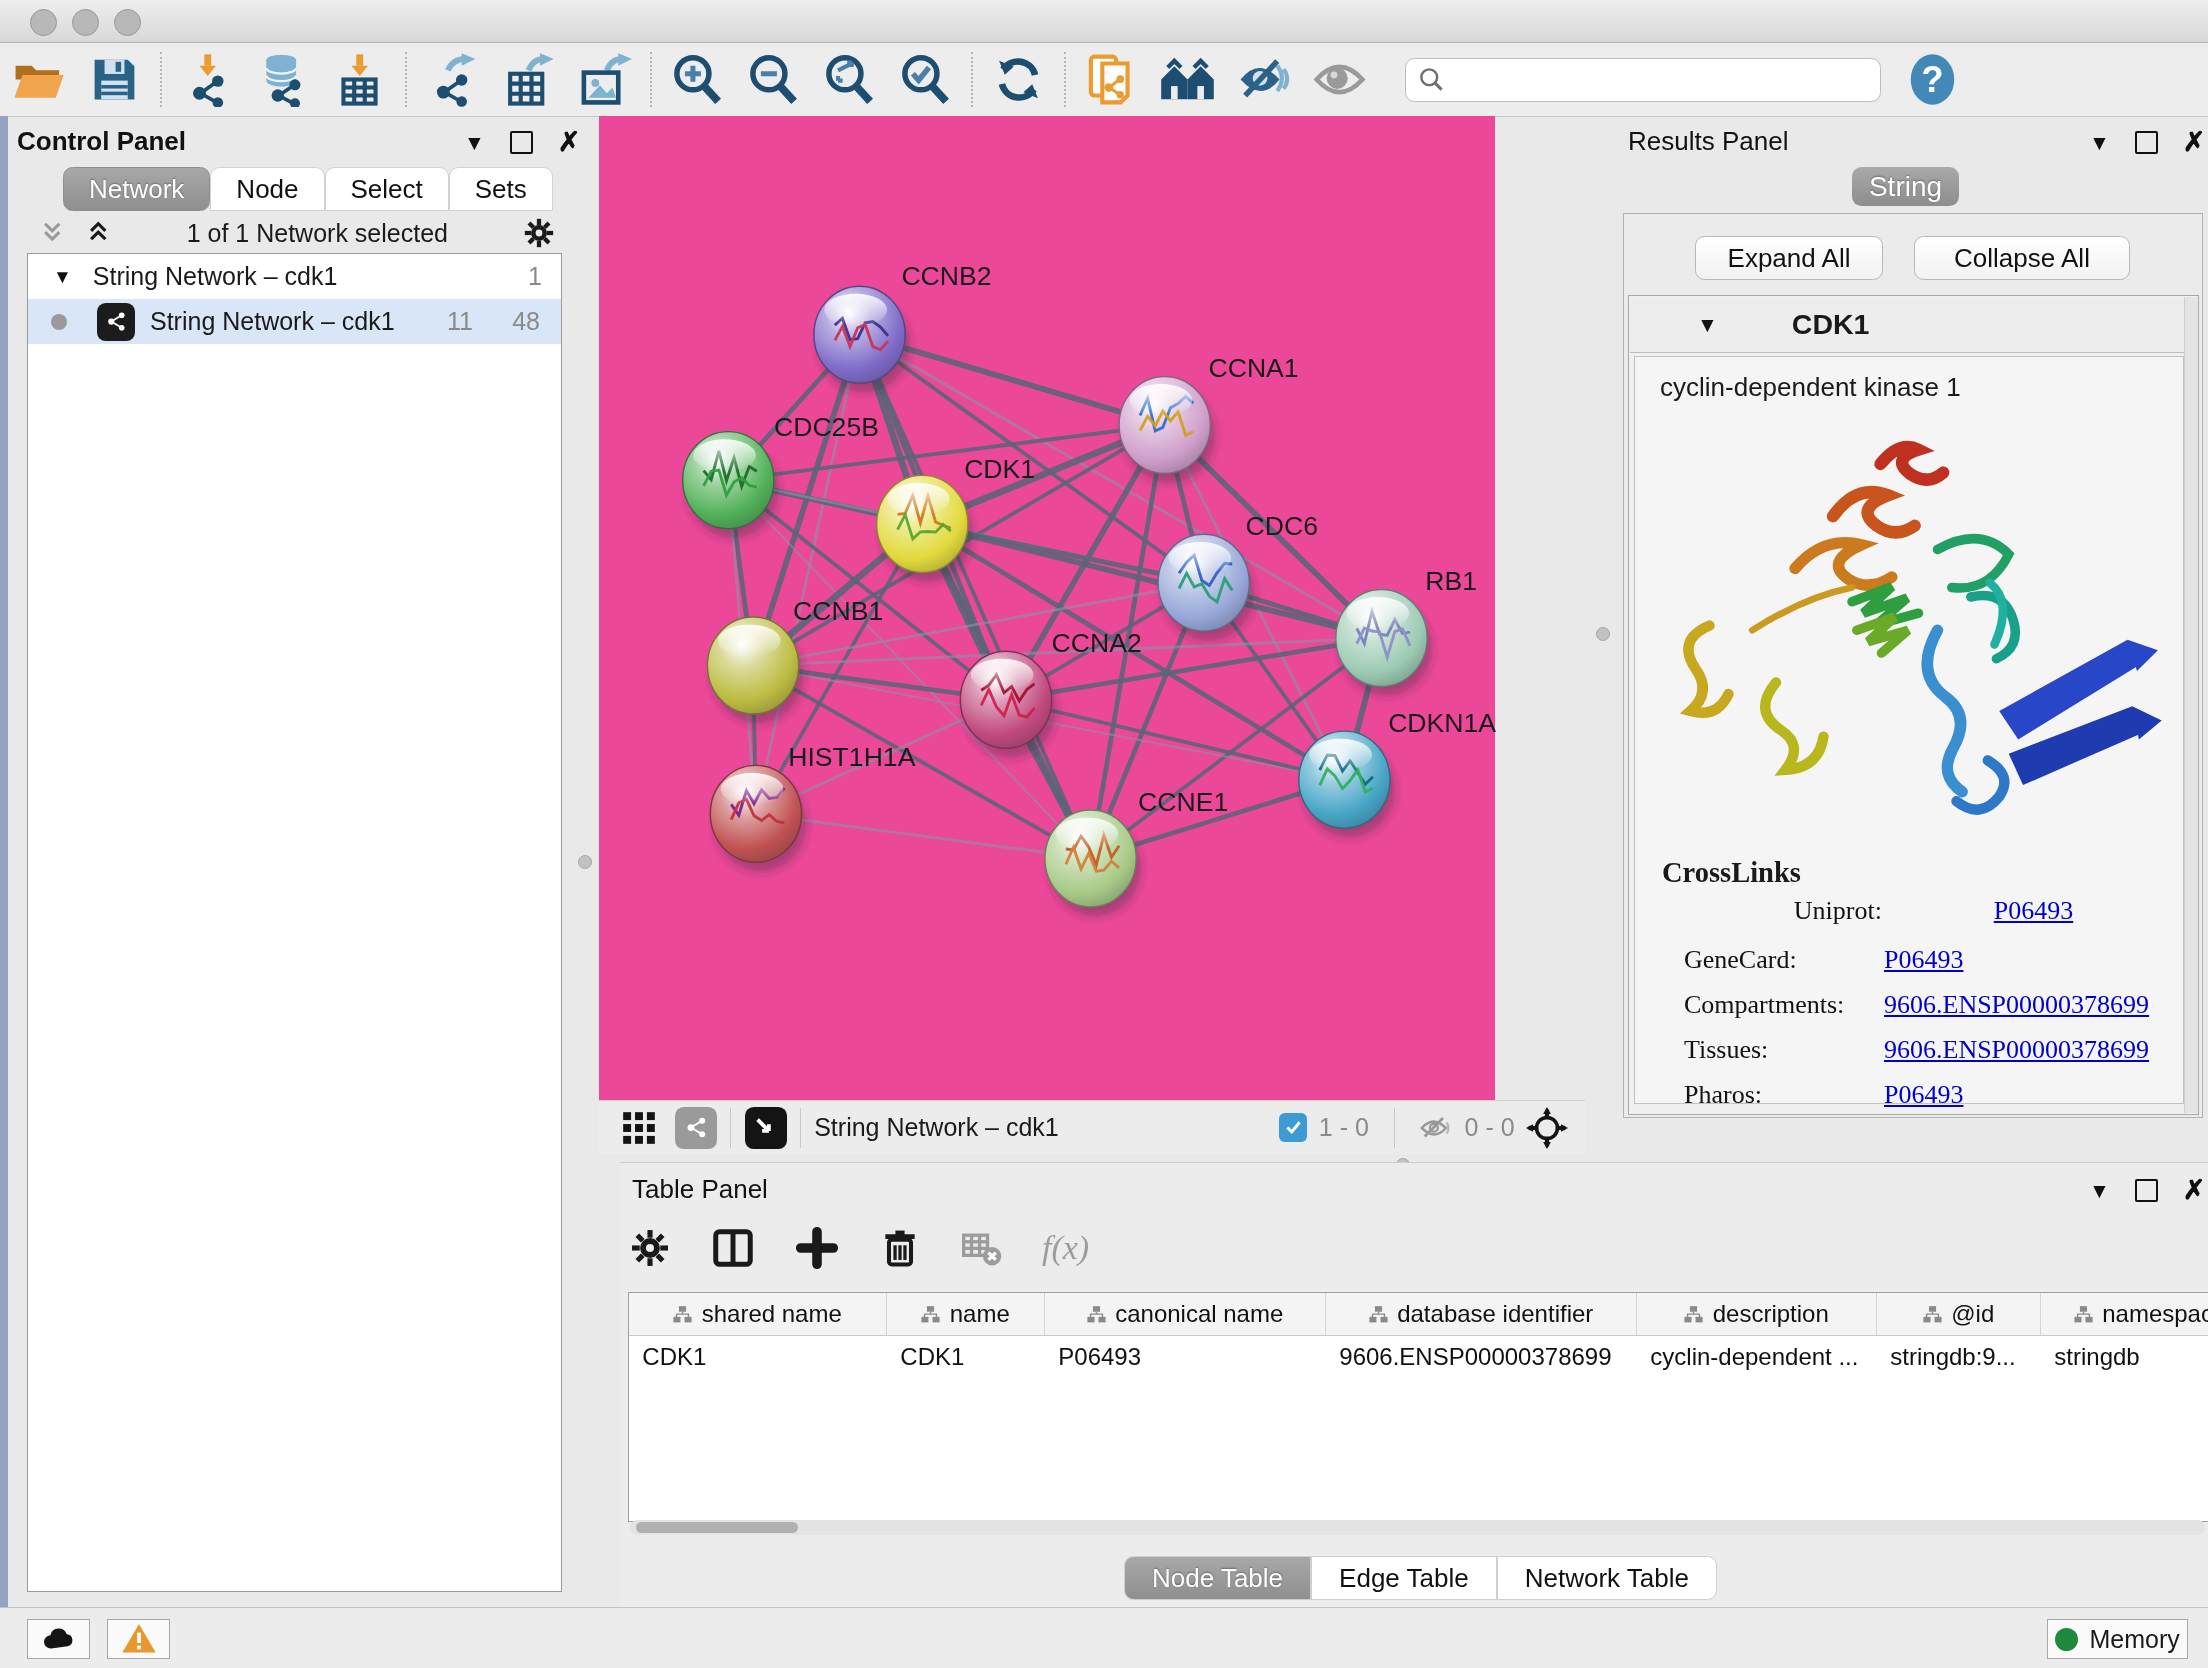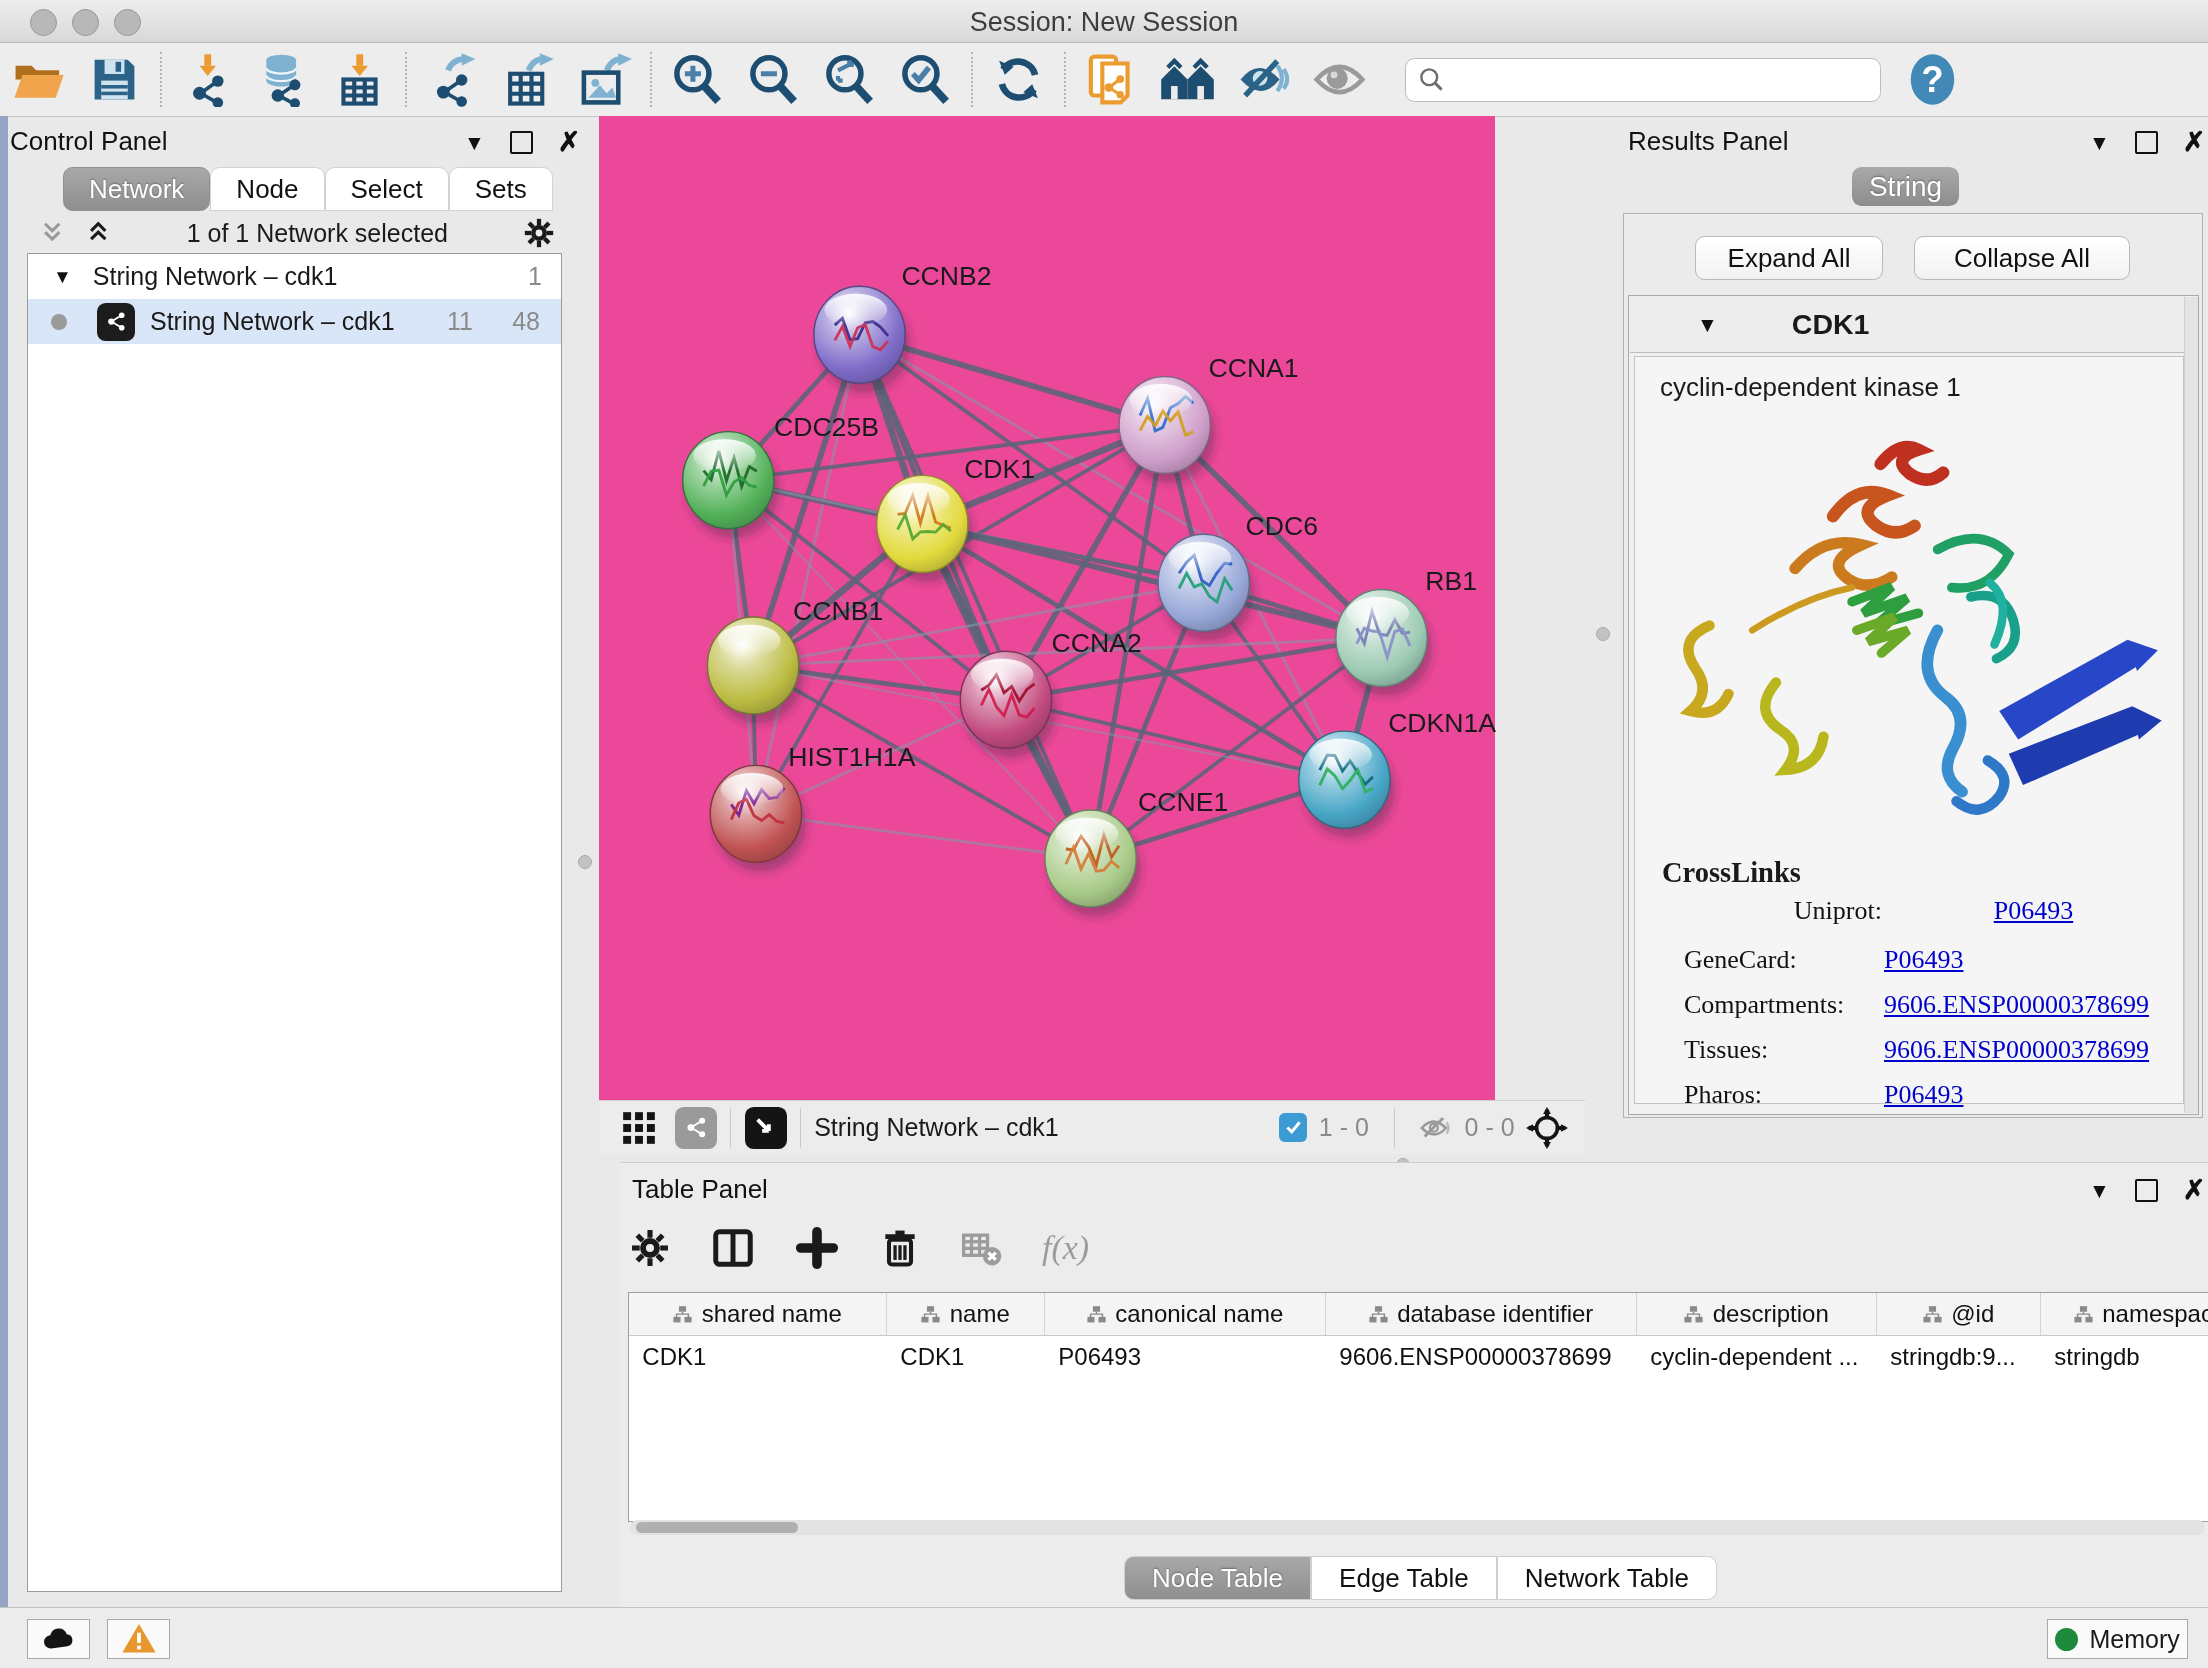--- a/index.html
+++ b/index.html
@@ -98,21 +98,20 @@
   .leftstrip{left:0;top:116px;width:7.6px;height:1552px;background:#93a5c2;}
   .fx{font-family:"Liberation Serif",serif;font-style:italic;font-size:34px;color:#9c9c9c;}
 </style>
 </head>
 <body>
 
 <div class="abs titlebar">
   <span class="tdot" style="left:30px"></span>
   <span class="tdot" style="left:72px"></span>
   <span class="tdot" style="left:114px"></span>
-  <div class="title-text">Session: New Session</div>
 </div>
 
 <div class="abs toolbar">
   <div class="tbtn">
     <svg width="55" height="55" viewBox="0 0 24 24">
       <path d="M2,6 h7 l2,2 h10 v4 H2 z" fill="#b06f1d"></path>
       <path d="M1.5,20 L5,10 h18 l-3.5,10 z" fill="#f0a44c"></path>
     </svg>
   </div>
   <div class="tbtn">
@@ -290,21 +289,21 @@
   <div class="tbtn" style="margin-left:13.3px">
     <svg width="55" height="55" viewBox="0 0 24 24">
       <ellipse cx="12" cy="12" rx="9.5" ry="11" fill="#4289b8"></ellipse>
       <text x="12" y="17.5" font-size="16" font-weight="bold" fill="#fff" text-anchor="middle" font-family="Liberation Sans, sans-serif">?</text>
     </svg>
   </div>
 </div>
 
 <div class="abs leftstrip"></div>
 
-<div class="abs panel-header" style="left:10px;top:126px;">Control Panel</div>
+<div class="abs panel-header" style="left:17px;top:126px;font-weight:bold;">Control Panel</div>
 <div class="pctrl" style="left:464px;top:129px;">
   <span class="tri">▼</span>
   <span class="sqr"></span>
   <span class="xmk">✗</span>
 </div>
 <div class="abs cp-tabs" id="cp-tabs">
     <div class="tabbtn sel">Network</div>
     <div class="tabbtn">Node</div>
     <div class="tabbtn">Select</div>
     <div class="tabbtn">Sets</div>

